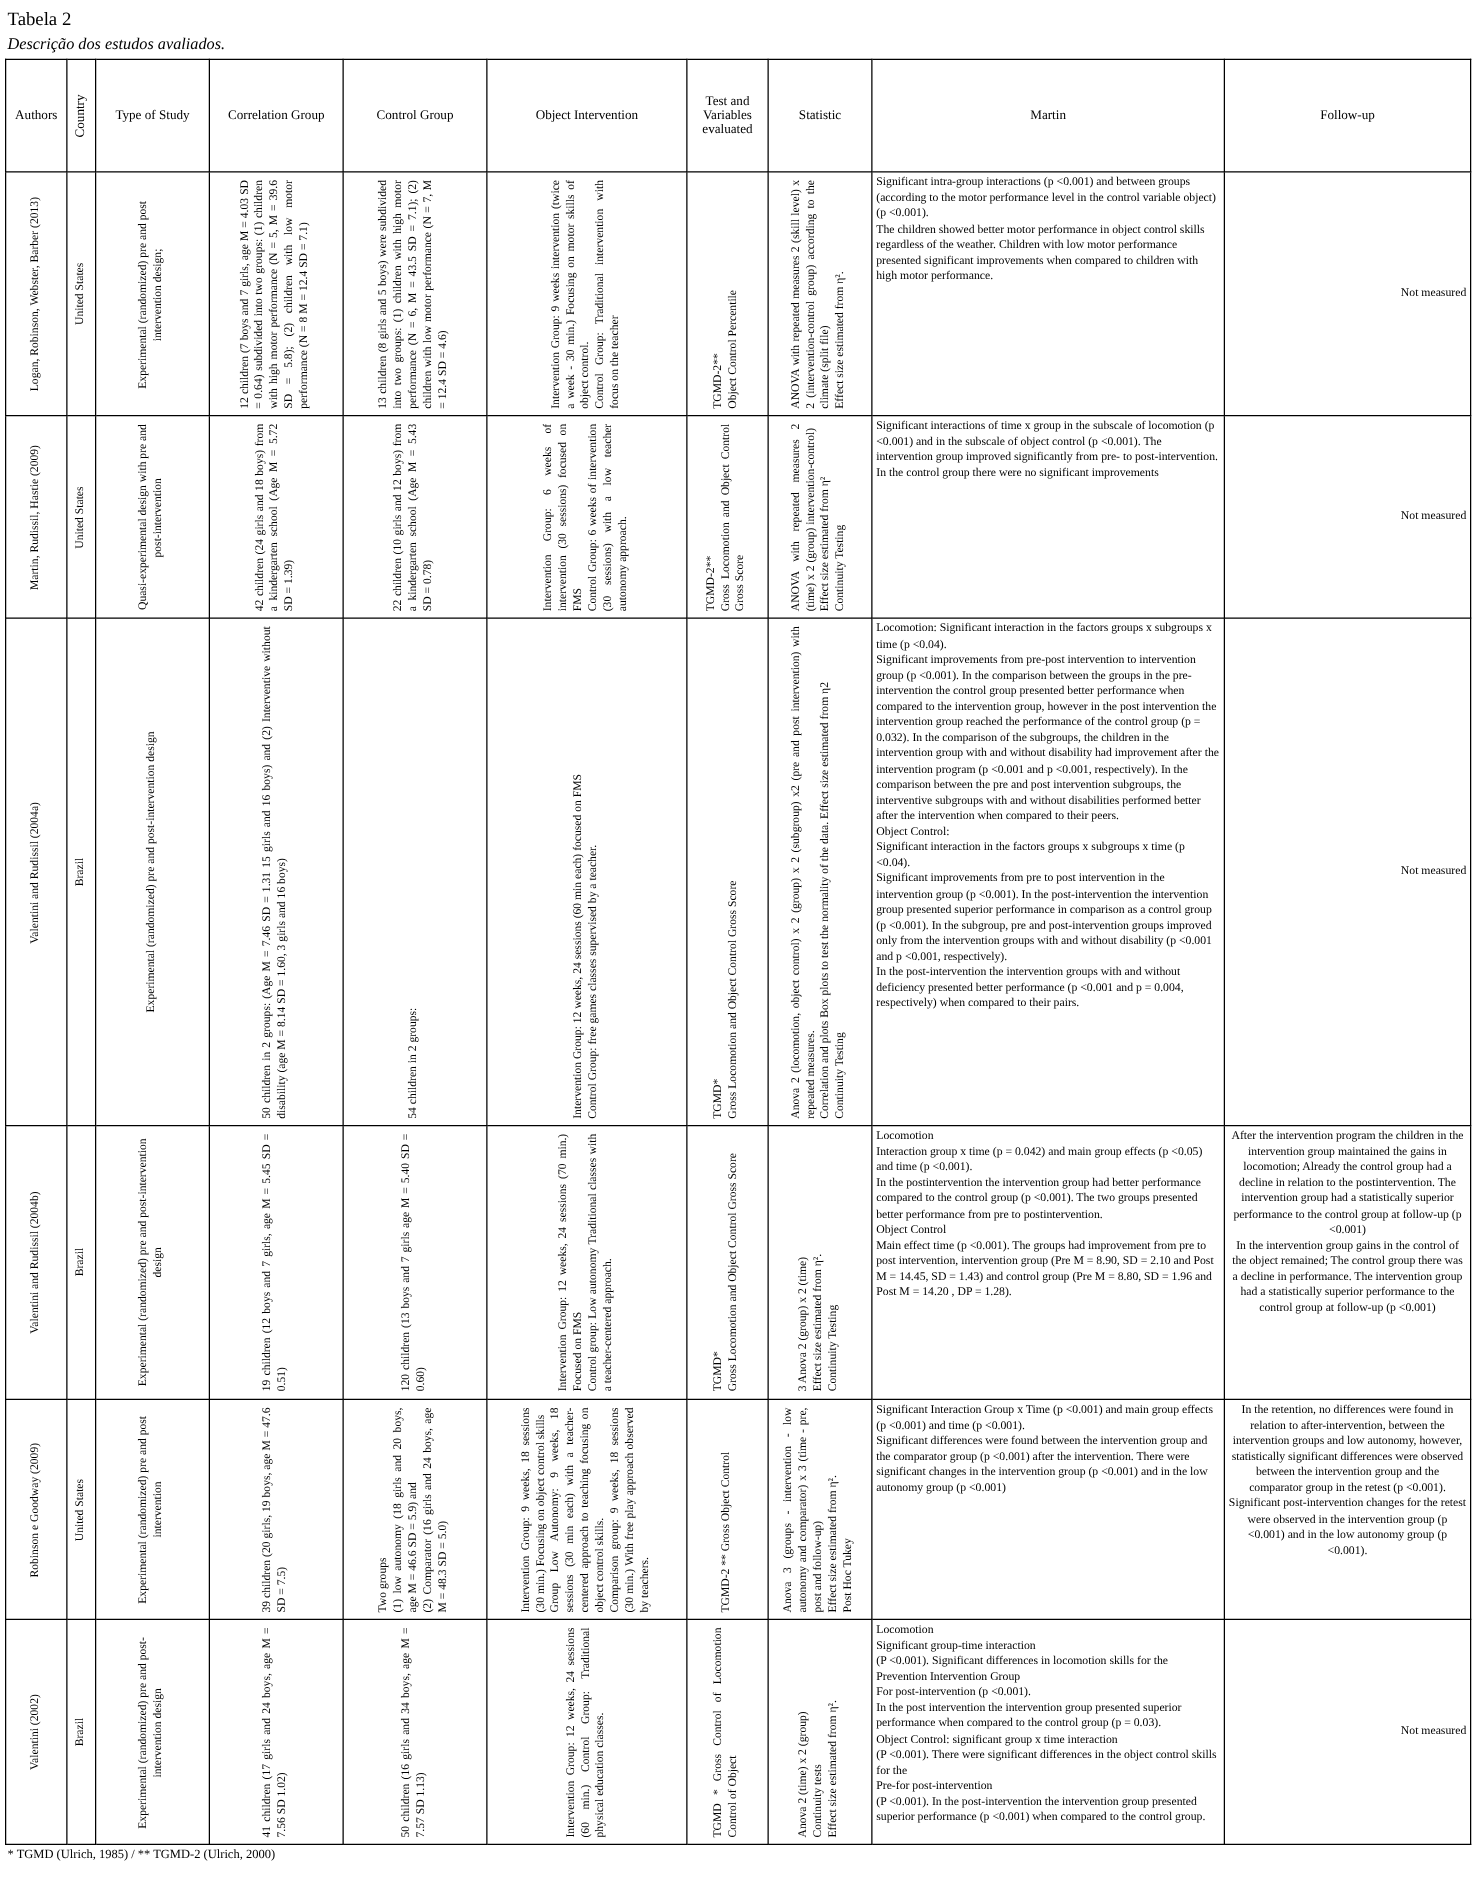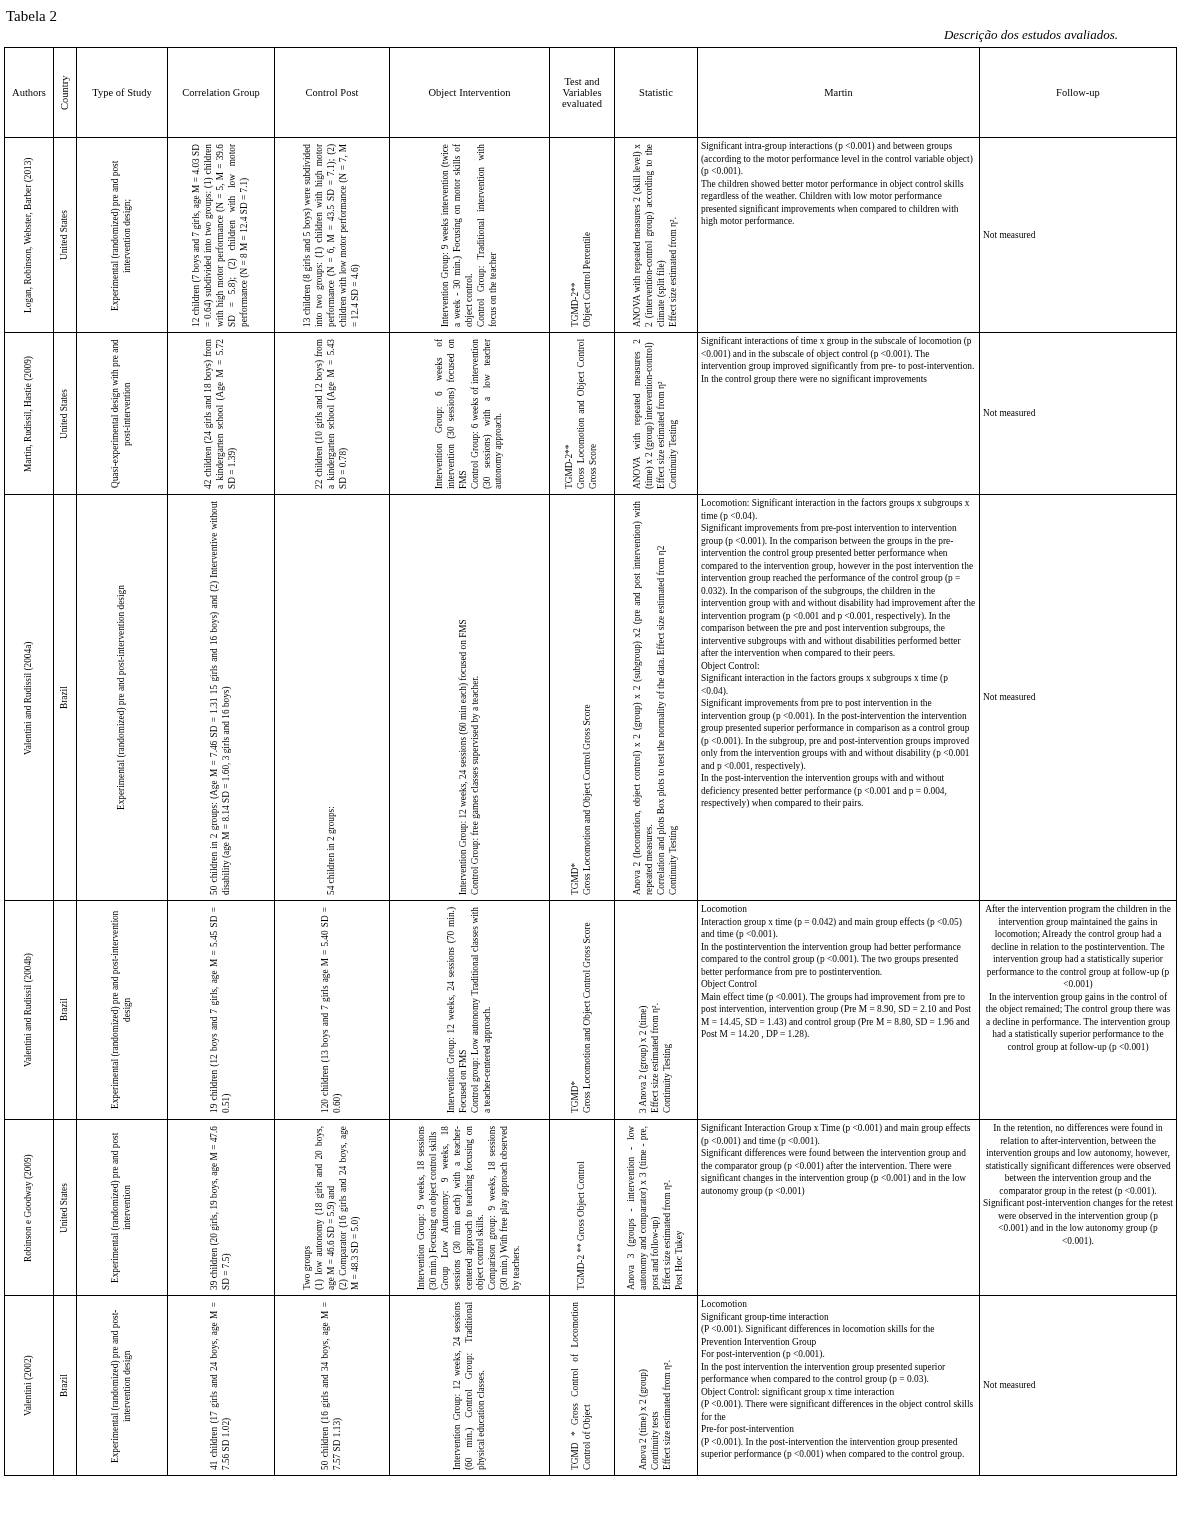--- a/index.html
+++ b/index.html
@@ -1,19 +1,19 @@
 <!DOCTYPE html>
 <html><head>
 <meta charset="utf-8">
 <style>
   html,body{margin:0;padding:0;background:#fff;color:#000;
     font-family:"Liberation Serif", serif;}
   .page{width:1120px;padding:6px 2px 4px 4px;box-sizing:border-box;}
   .title{font-size:15px;margin:2px 0 2px 2px;}
-  .subtitle{font-size:13px;font-style:italic;margin:0 0 4px 2px;text-align:right;}
+  .subtitle{font-size:13px;font-style:italic;margin:0 0 4px 2px;}
   table{border-collapse:collapse;table-layout:fixed;width:1172px;}
   th,td{border:1px solid #000;padding:2px 3px;vertical-align:middle;
     font-size:9.5px;overflow:hidden;}
   th{font-weight:normal;font-size:10.5px;text-align:center;height:85px;}
   
   .v{writing-mode:vertical-rl;transform:rotate(180deg);
      margin:0 auto;white-space:pre-line;font-size:9.3px;line-height:1.28;
      text-align:justify;}
   .vc{text-align:center;}
   td.vcell{text-align:center;}
@@ -25,21 +25,21 @@
   .r6 .v{height:168px}
   .vh .v{height:72px;text-align:center;font-size:10.5px;}
   tr.r1{height:195px}
   tr.r2{height:162px}
   tr.r3{height:406px}
   tr.r4{height:219px}
   tr.r5{height:176px}
   tr.r6{height:180px}
   td.res{vertical-align:top;text-align:left;margin-left:25px;}
   td.res div, td.fu div{white-space:pre-line;font-size:9.4px;line-height:1.33;}
-  td.fu{text-align:left;}
+  td.fu{text-align:right;}
   td.fu.fu-long{vertical-align:top;text-align:center;}
   .footnote{font-size:10px;line-height:1.25;margin-left:2px;margin-top:2px;}
 </style>
 </head>
 <body>
 
 <div class="page">
   <div class="title">Tabela 2</div>
   <div class="subtitle">Descrição dos estudos avaliados.</div>
 
@@ -57,21 +57,21 @@
       <col style="width:197px">
     </colgroup>
     <thead>
       <tr>
         <th>Authors</th>
         <th class="vh">
             <div class="v vc">Country</div>
           </th>
         <th>Type of Study</th>
         <th>Correlation Group</th>
-        <th>Control Post</th>
+        <th>Control Group</th>
         <th>Object Intervention</th>
         <th>Test and Variables evaluated</th>
         <th>Statistic</th>
         <th>Martin</th>
         <th>Follow-up</th>
       </tr>
     </thead>
     <tbody>
       <tr class="r1">
         <td class="vcell">
@@ -304,13 +304,14 @@
 Pre-for post-intervention
 (P &lt;0.001). In the post-intervention the intervention group presented superior performance (p &lt;0.001) when compared to the control group.</div>
           </td>
         <td class="fu">
             <div>Not measured</div>
           </td>
       </tr>
     </tbody>
   </table>
 
+  <div class="footnote">* TGMD (Ulrich, 1985) / ** TGMD-2 (Ulrich, 2000)</div>
 </div>
 
 </body></html>

